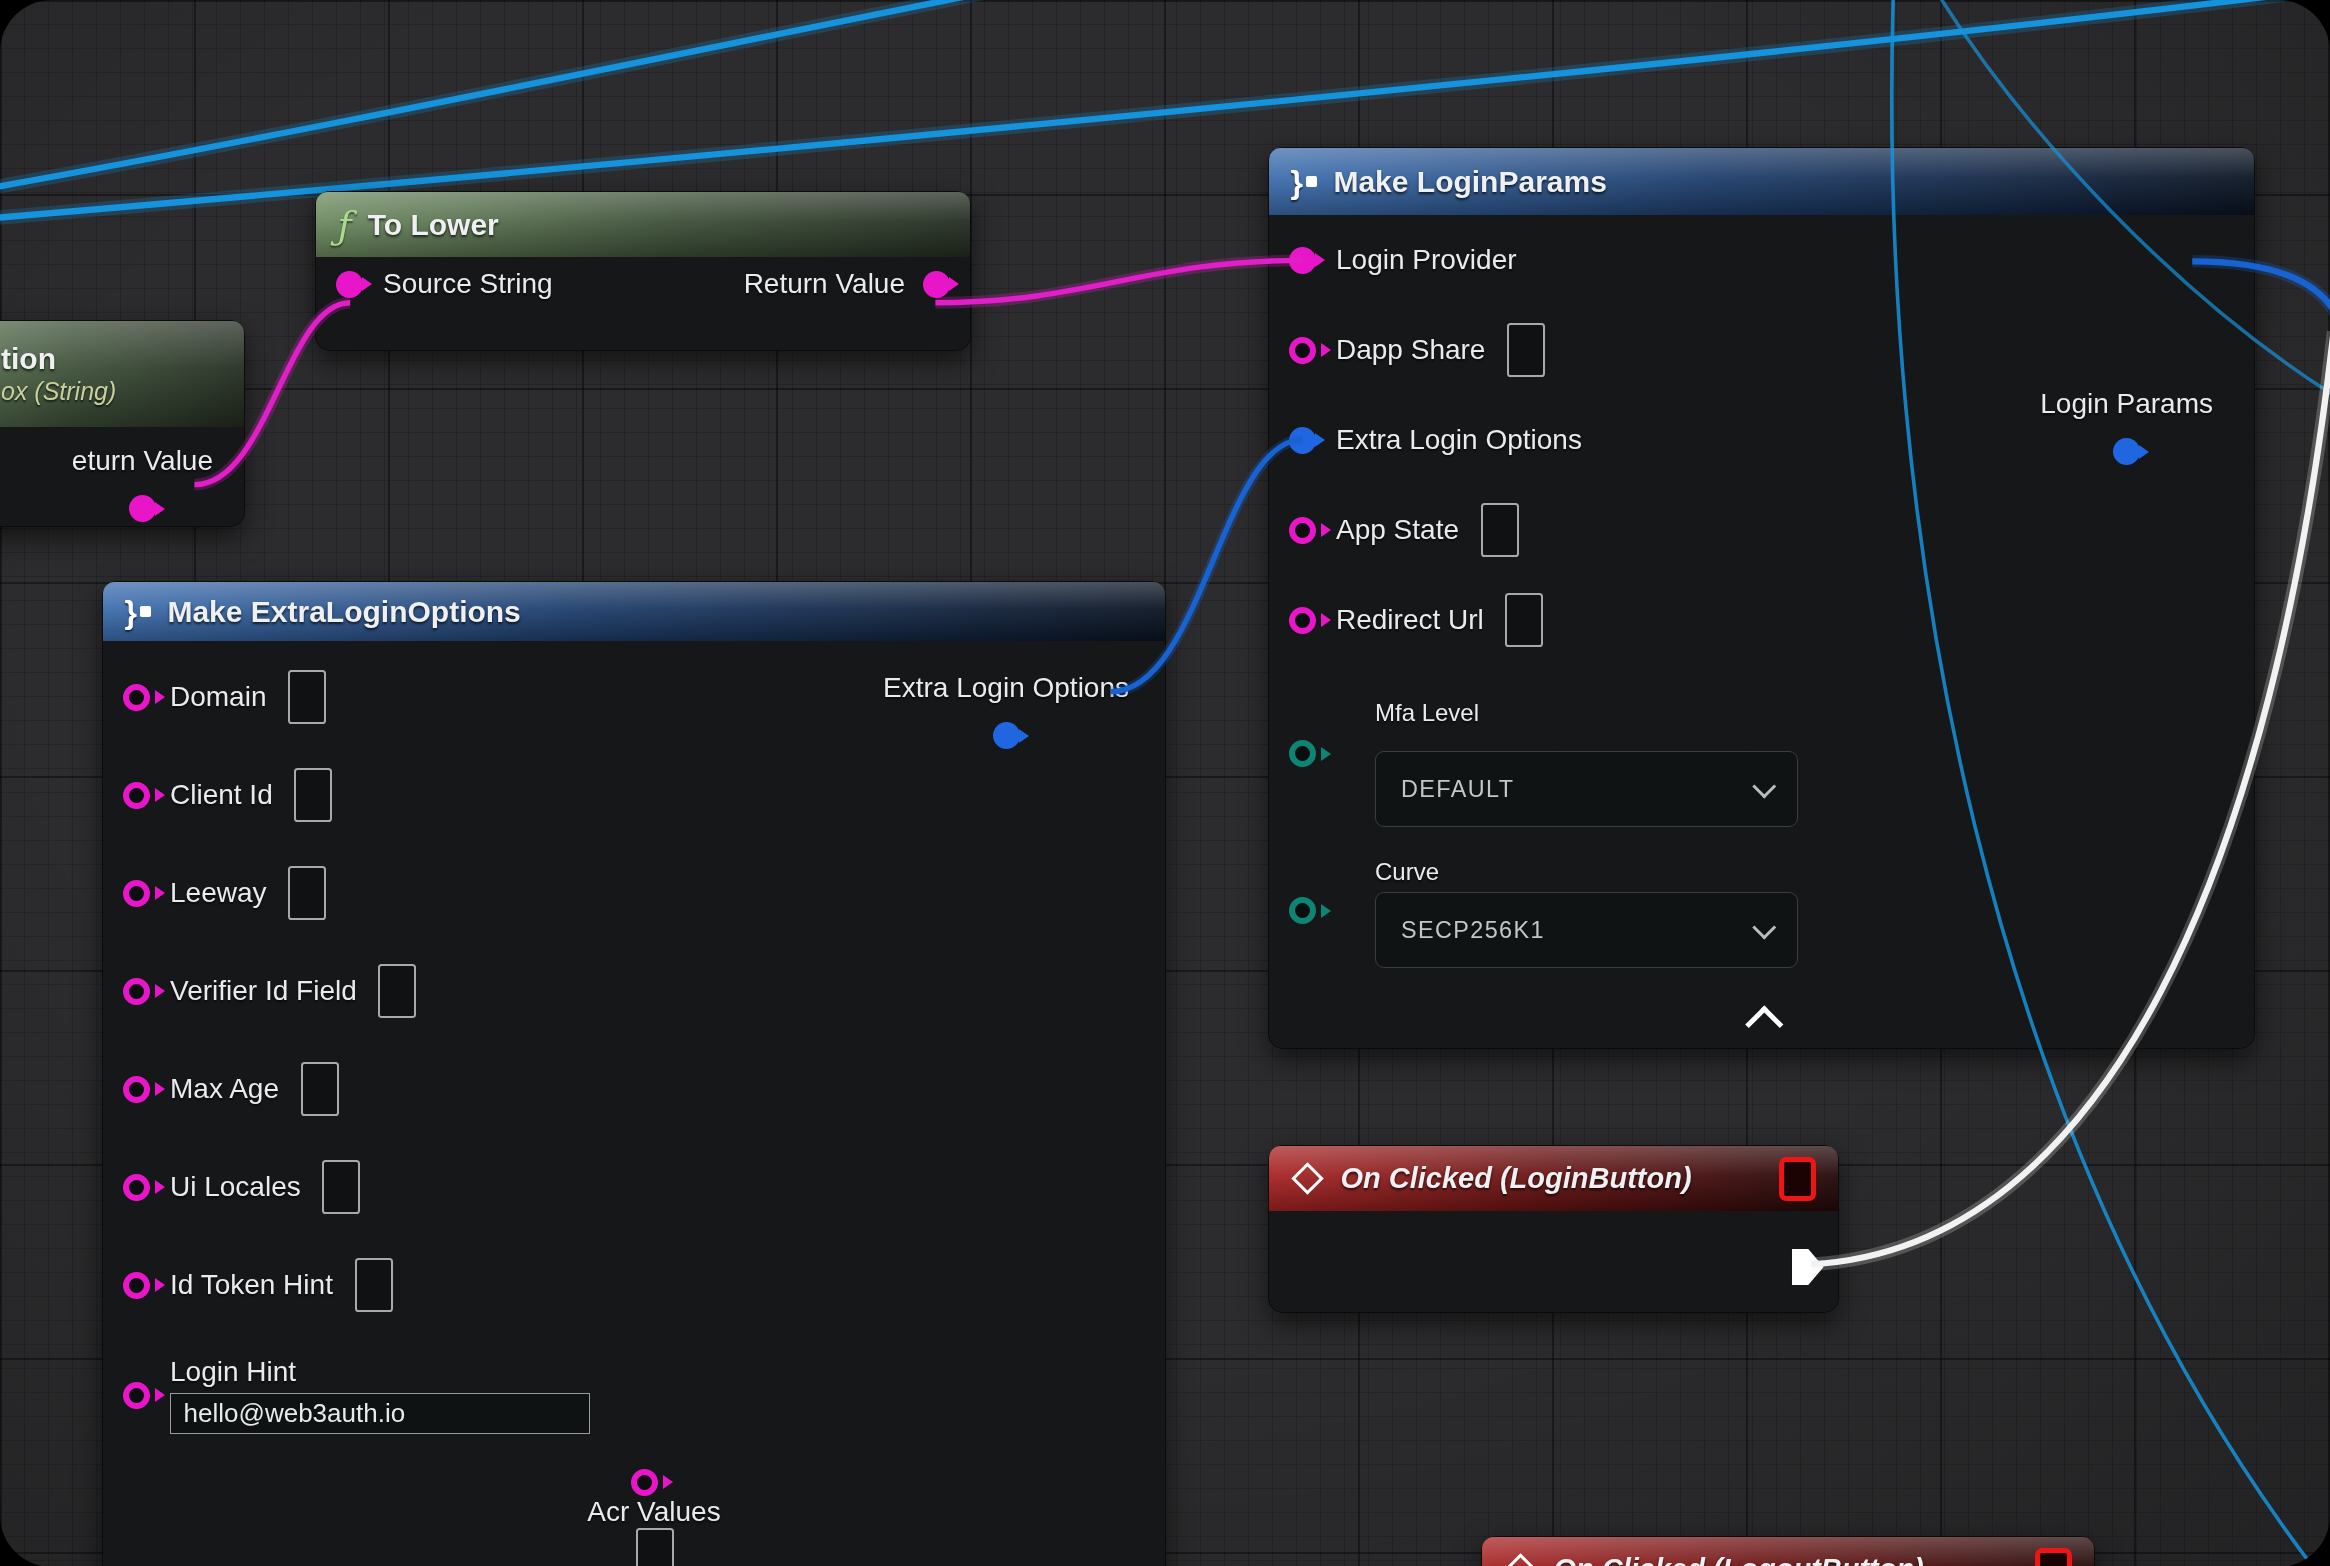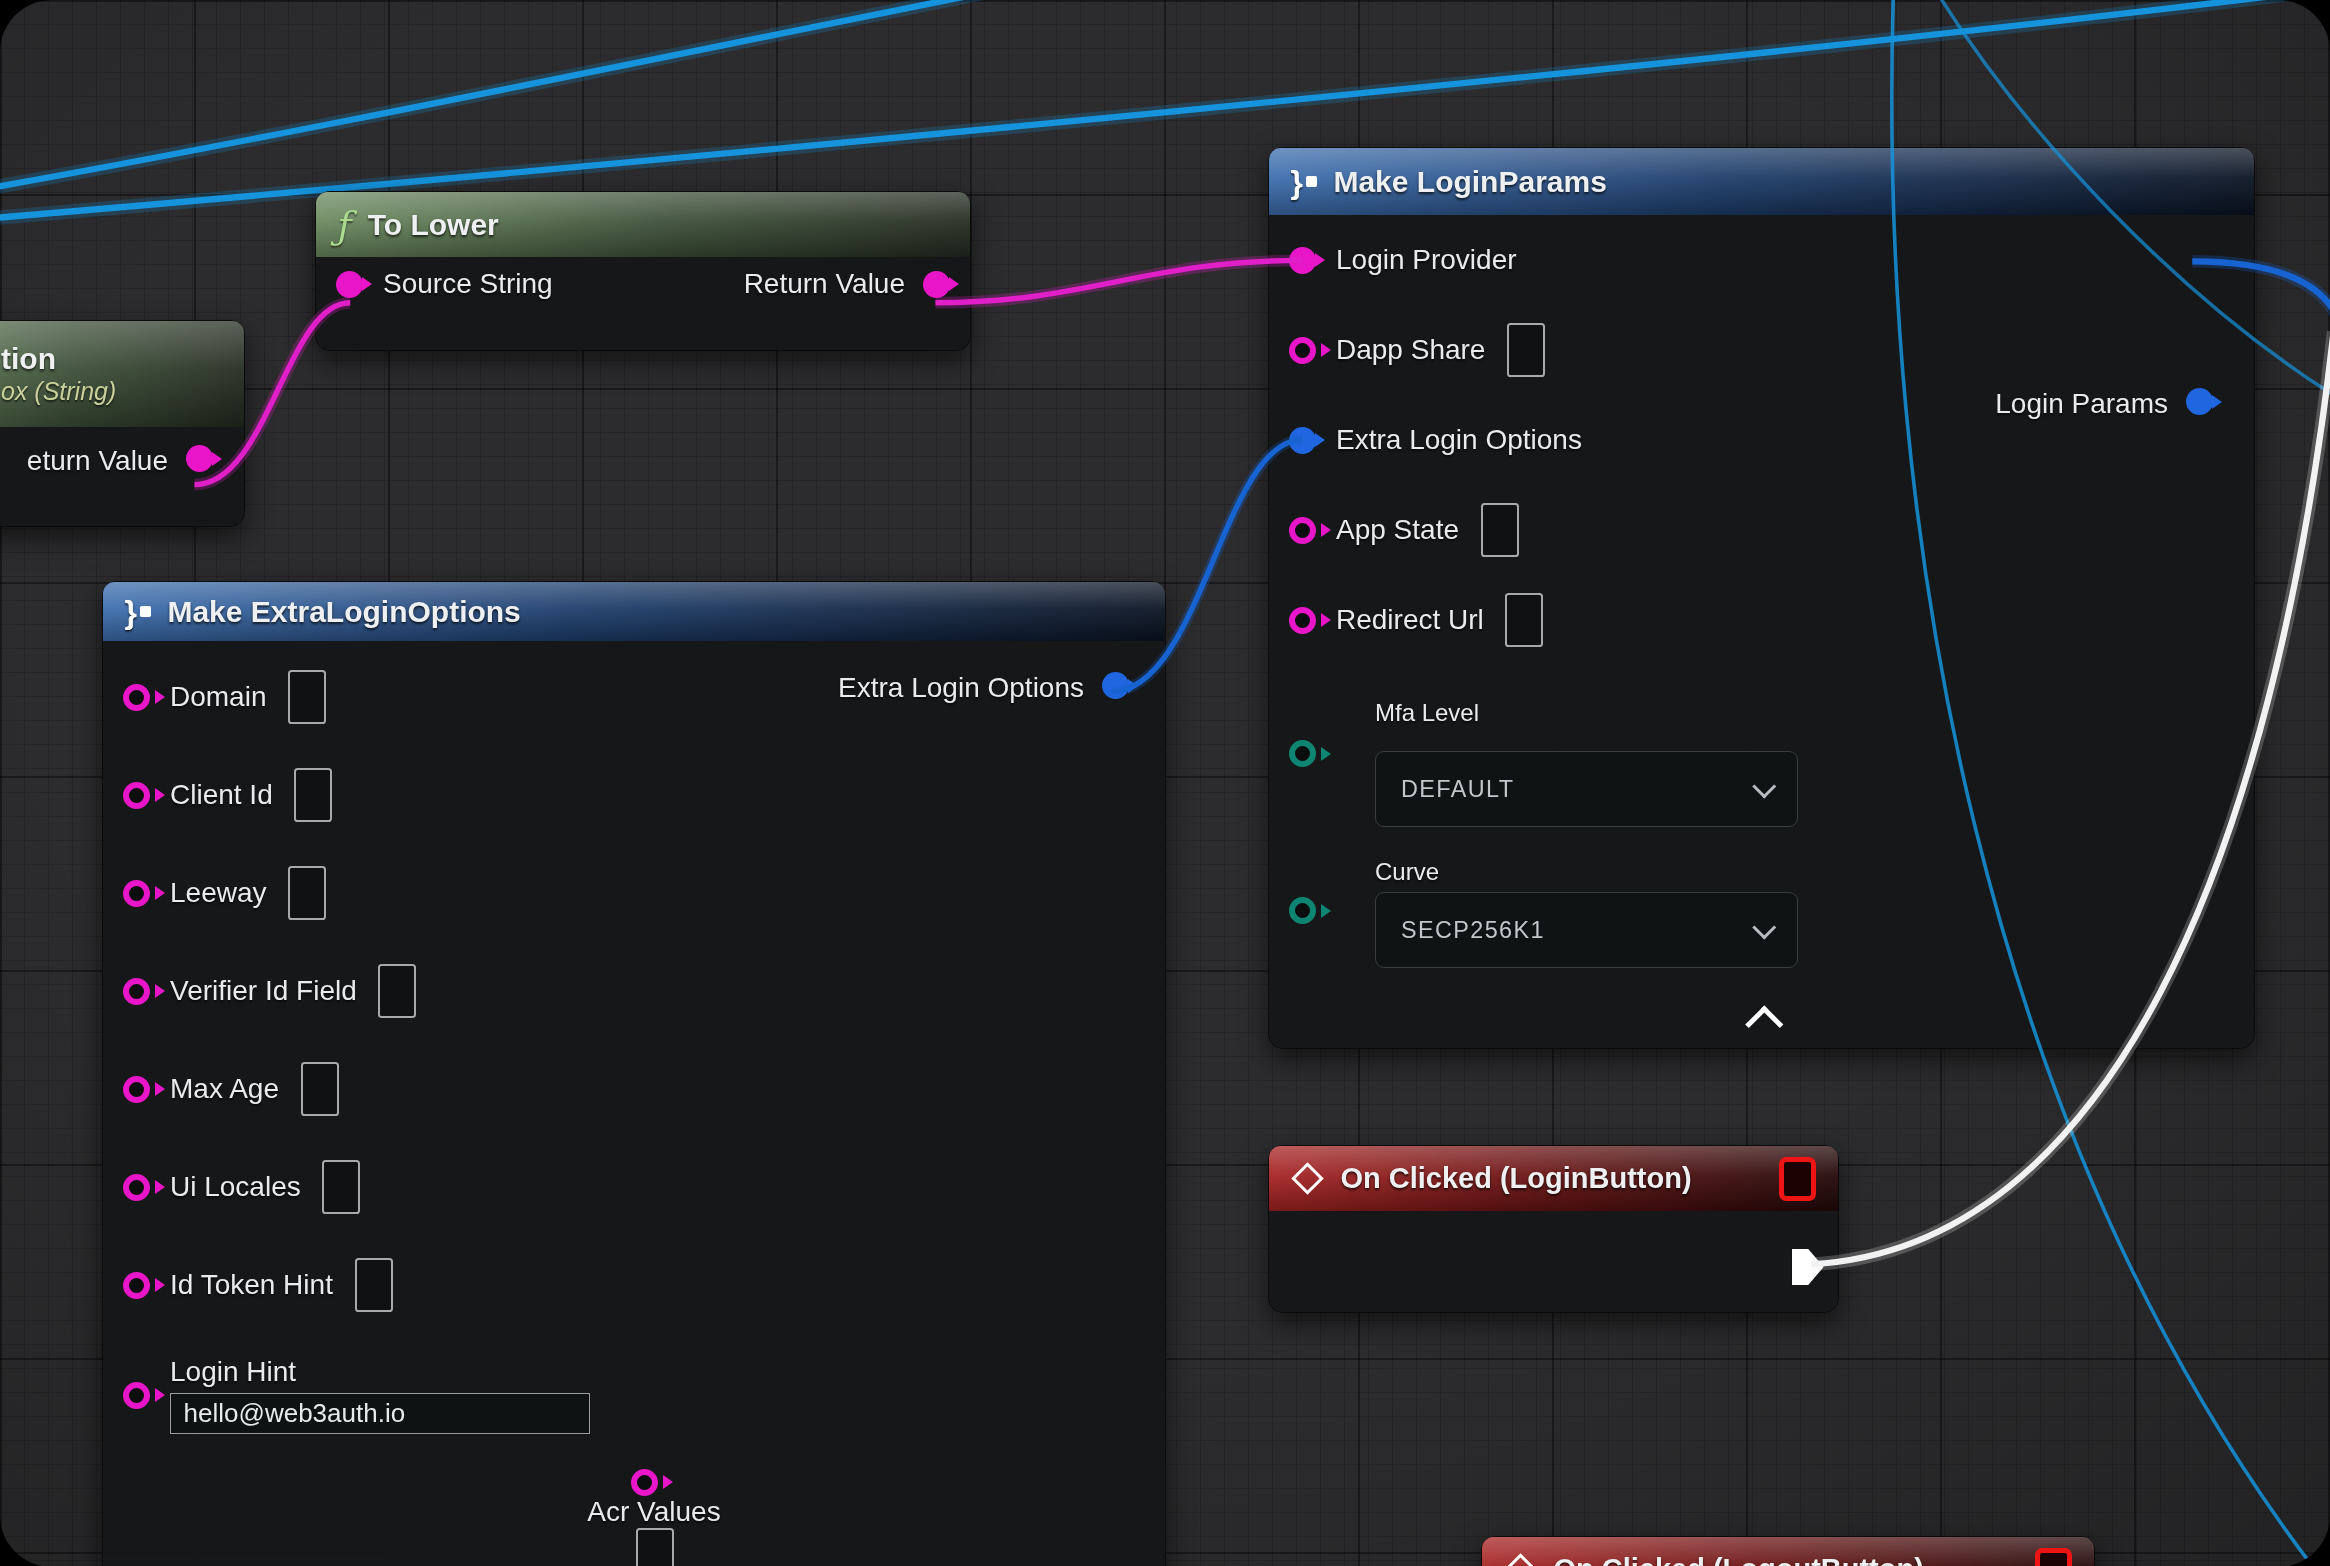--- a/index.html
+++ b/index.html
@@ -16,21 +16,21 @@
   .z-under{z-index:1}.z-over{z-index:3}
 
   
   .node{position:absolute;z-index:2;background:rgba(21,23,24,.96);border:1.8px solid #0b0b0b;border-radius:14.4px;
         box-shadow:0 10.8px 27px rgba(0,0,0,.55);}
   .header{position:relative;height:65px;border-radius:11.7px 11.7px 0 0;display:flex;align-items:center;gap:16px;
           padding:0 21.6px;overflow:hidden;}
   .header::after{content:"";position:absolute;inset:0;background:linear-gradient(180deg,rgba(255,255,255,.26),rgba(255,255,255,.06) 45%,rgba(0,0,0,.28));pointer-events:none;}
   .header.green{background:linear-gradient(90deg,#6c8a60,#3c4e37 55%,#232c20);}
   .header.blue{background:linear-gradient(90deg,#3d6eae,#1d3d6b 45%,#0a1322);}
-  .header.red{background:linear-gradient(90deg,#a82424,#6b1313 45%,#230808);}
+  .header.red{background:linear-gradient(90deg,#a82424,#6b1313 45%,#230808);font-style:italic;}
   .title{font-weight:bold;font-size:30px;color:#eef0f1;text-shadow:0 1.8px 2.7px rgba(0,0,0,.7);white-space:nowrap;z-index:1;}
   .subtitle{font-style:italic;font-size:25px;color:#c9d09b;text-shadow:0 1.8px 1.8px rgba(0,0,0,.6);z-index:1;text-align:right;}
 
   
   .fnicon{font-family:"DejaVu Serif",serif;font-style:italic;font-size:38px;color:#a9da8e;line-height:1;z-index:1;text-shadow:0 1.8px 1.8px rgba(0,0,0,.5);}
   .structicon{display:flex;align-items:center;gap:2.7px;z-index:1;}
   .structicon .brace{font-weight:bold;font-size:32px;color:#fff;line-height:1;text-shadow:0 1.8px 1.8px rgba(0,0,0,.6);}
   .structicon .sq{width:11.7px;height:11.7px;background:#fff;border-radius:1.8px;}
   .diamond{width:17px;height:17px;border:3.6px solid #fff;transform:rotate(45deg);flex:none;z-index:1;margin:0 5.4px;}
   .bindbox{width:27px;height:34px;border:5.4px solid #ef1515;border-radius:7.2px;background:#1c0303;margin-left:auto;flex:none;z-index:1;}
@@ -41,21 +41,21 @@
               border-top:7.2px solid transparent;border-bottom:7.2px solid transparent;border-left:10px solid currentColor;}
   .pin.solid{background:currentColor;}
   .pin.hollow{border:6.3px solid currentColor;background:#0c0d0e;}
   .mag{color:#e816c8}.bluepin{color:#2066e0}.teal{color:#0e8573}
   .execpin{width:32px;height:36px;background:#fff;clip-path:polygon(0 0,52% 0,100% 50%,52% 100%,0 100%);box-shadow:0 1.8px 3.6px rgba(0,0,0,.6);}
 
   
   .prow{display:flex;align-items:center;padding-left:20px;}
   .plabel{font-size:28px;font-weight:500;color:#eaebec;margin-left:20px;text-shadow:0 1.8px 1.8px rgba(0,0,0,.55);white-space:nowrap;}
   .checkbox{width:34px;height:50px;border:2.7px solid #a9a9a9;border-radius:3.6px;background:rgba(0,0,0,.25);margin-left:21.6px;flex:none;}
-  .outrow{position:absolute;display:flex;align-items:flex-start;gap:18px;}
+  .outrow{position:absolute;display:flex;align-items:center;gap:18px;flex-direction:column;}
   .outrow .plabel{margin-left:0;}
 
   .dropdown{position:absolute;display:flex;align-items:center;justify-content:space-between;box-sizing:border-box;
             padding:0 25px;background:#101314;border:1.8px solid #3a3e42;border-radius:9px;color:#c3c7ca;
             font-size:23.4px;letter-spacing:1.4px;}
   .ddchev{width:13.5px;height:13.5px;border-right:3.6px solid #b9bdc0;border-bottom:3.6px solid #b9bdc0;transform:rotate(45deg);margin-top:-6.3px;flex:none;}
   .grouplabel{position:absolute;font-size:24px;font-weight:500;color:#eaebec;text-shadow:0 1.8px 1.8px rgba(0,0,0,.55);white-space:nowrap;}
   .collapse{position:absolute;width:21.6px;height:21.6px;border-left:5.4px solid #fff;border-top:5.4px solid #fff;transform:rotate(45deg);}
   .hintinput{box-sizing:border-box;width:420px;height:41px;background:#0f1213;border:1.8px solid #9b9b9b;color:#e8e9ea;
              font-size:26px;padding:1.8px 12.6px;font-family:"Liberation Sans",sans-serif;}

